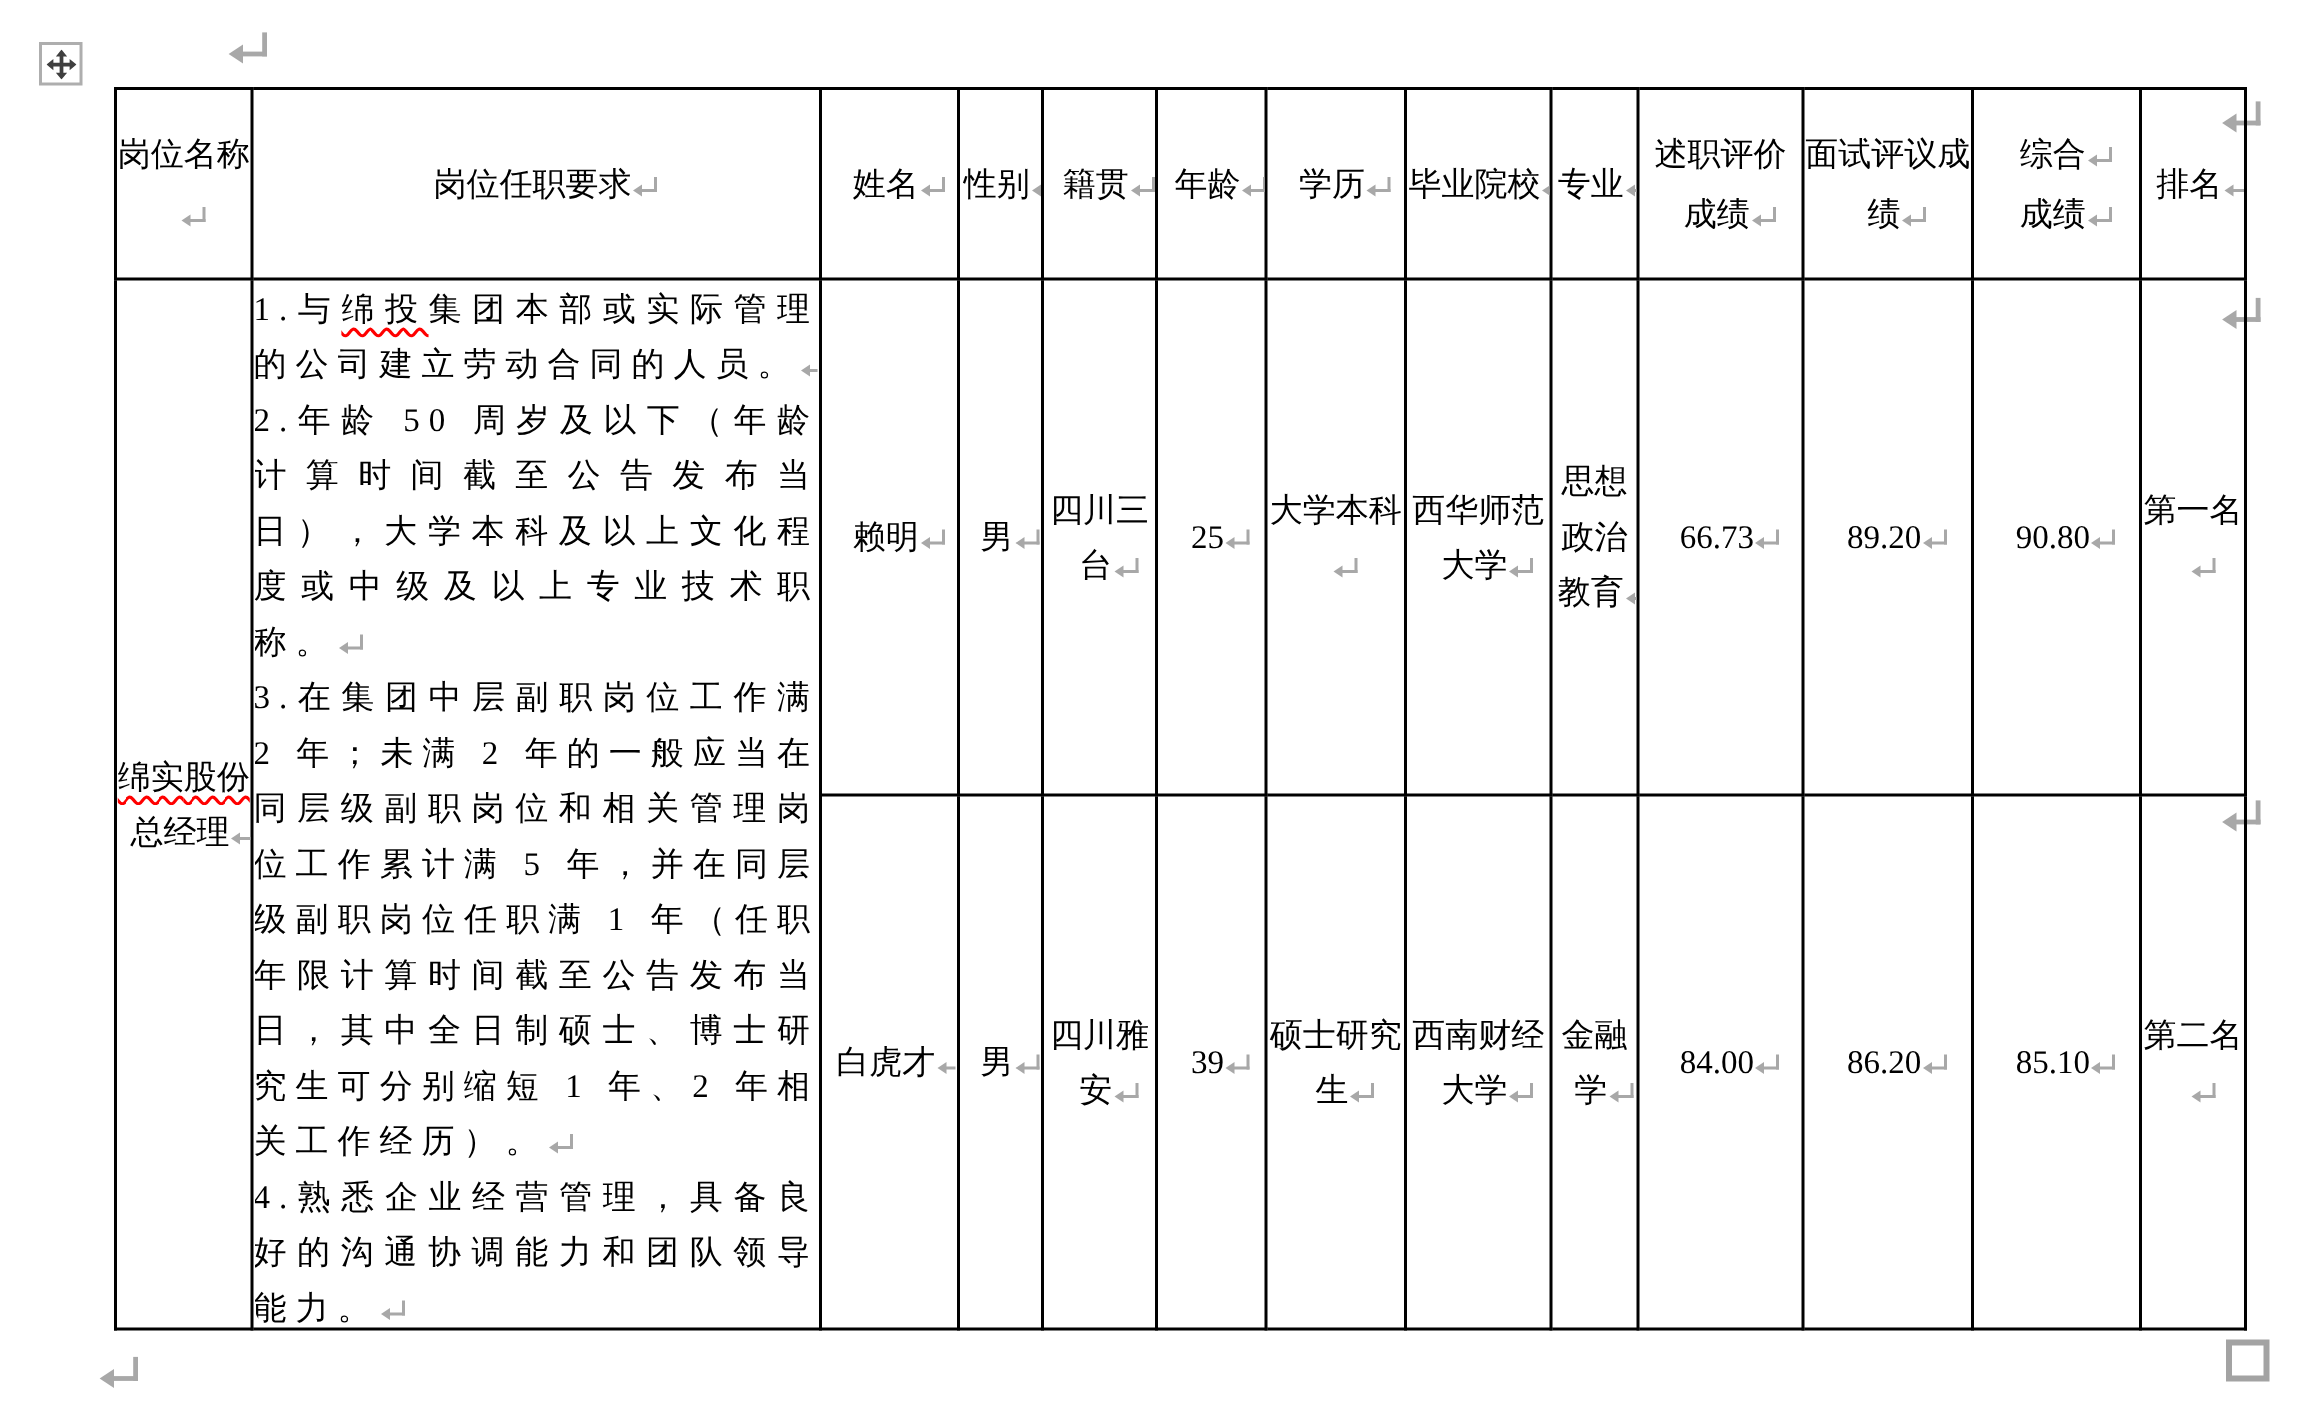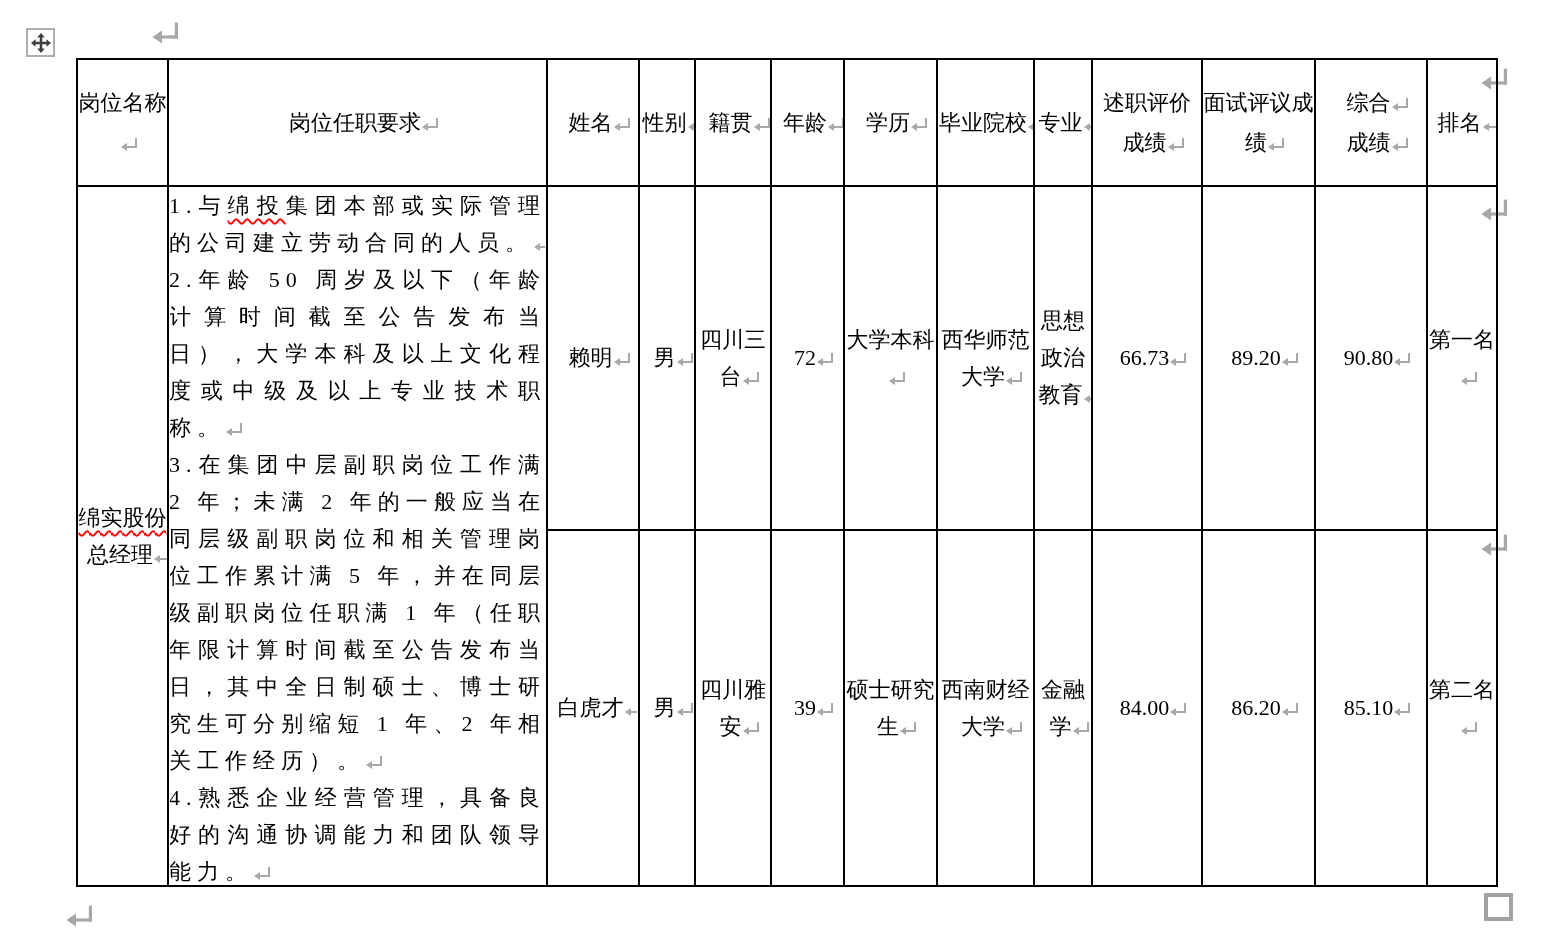--- a/index.html
+++ b/index.html
@@ -181,21 +181,21 @@
         <div class="req-p"><span>1.与<span class="sp">绵投</span>集团本部或实际管理的公司建立劳动合同的人员。</span><span class="rm"></span></div>
         <div class="req-p"><span>2.年龄 50 周岁及以下（年龄计算时间截至公告发布当日），大学本科及以上文化程度或中级及以上专业技术职称。</span><span class="rm"></span></div>
         <div class="req-p"><span>3.在集团中层副职岗位工作满 2 年；未满 2 年的一般应当在同层级副职岗位和相关管理岗位工作累计满 5 年，并在同层级副职岗位任职满 1 年（任职年限计算时间截至公告发布当日，其中全日制硕士、博士研究生可分别缩短 1 年、2 年相关工作经历）。</span><span class="rm"></span></div>
         <div class="req-p"><span>4.熟悉企业经营管理，具备良好的沟通协调能力和团队领导能力。</span><span class="rm"></span></div>
 
       </div>
     </td>
     <td class="c3"><span>赖明</span><span class="rm"></span></td>
     <td class="c4"><span>男</span><span class="rm"></span></td>
     <td class="c5"><span>四川三台</span><span class="rm"></span></td>
-    <td class="c6 num"><span>72</span><span class="rm"></span></td>
+    <td class="c6 num"><span>25</span><span class="rm"></span></td>
     <td class="c7"><span>大学本科</span><span class="rm"></span></td>
     <td class="c8"><span>西华师范大学</span><span class="rm"></span></td>
     <td class="c9"><span>思想政治教育</span><span class="rm"></span></td>
     <td class="c10 num"><span>66.73</span><span class="rm"></span></td>
     <td class="c11 num"><span>89.20</span><span class="rm"></span></td>
     <td class="c12 num"><span>90.80</span><span class="rm"></span></td>
     <td class="c13"><span>第一名</span><span class="rm"></span></td>
   </tr>
 
   <tr class="row2">

